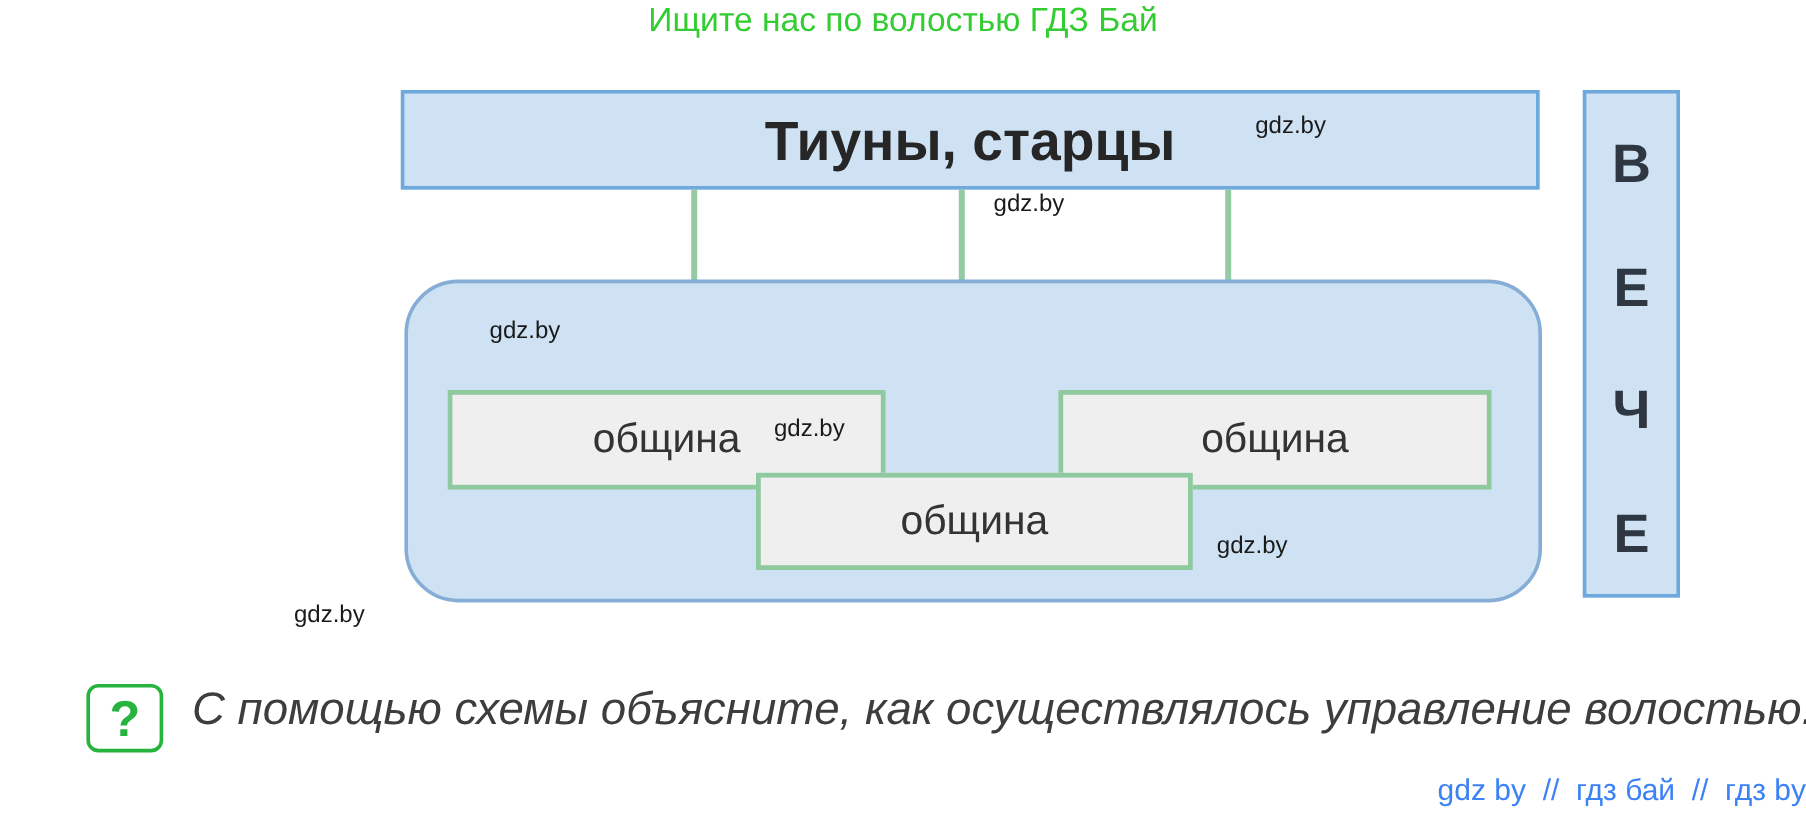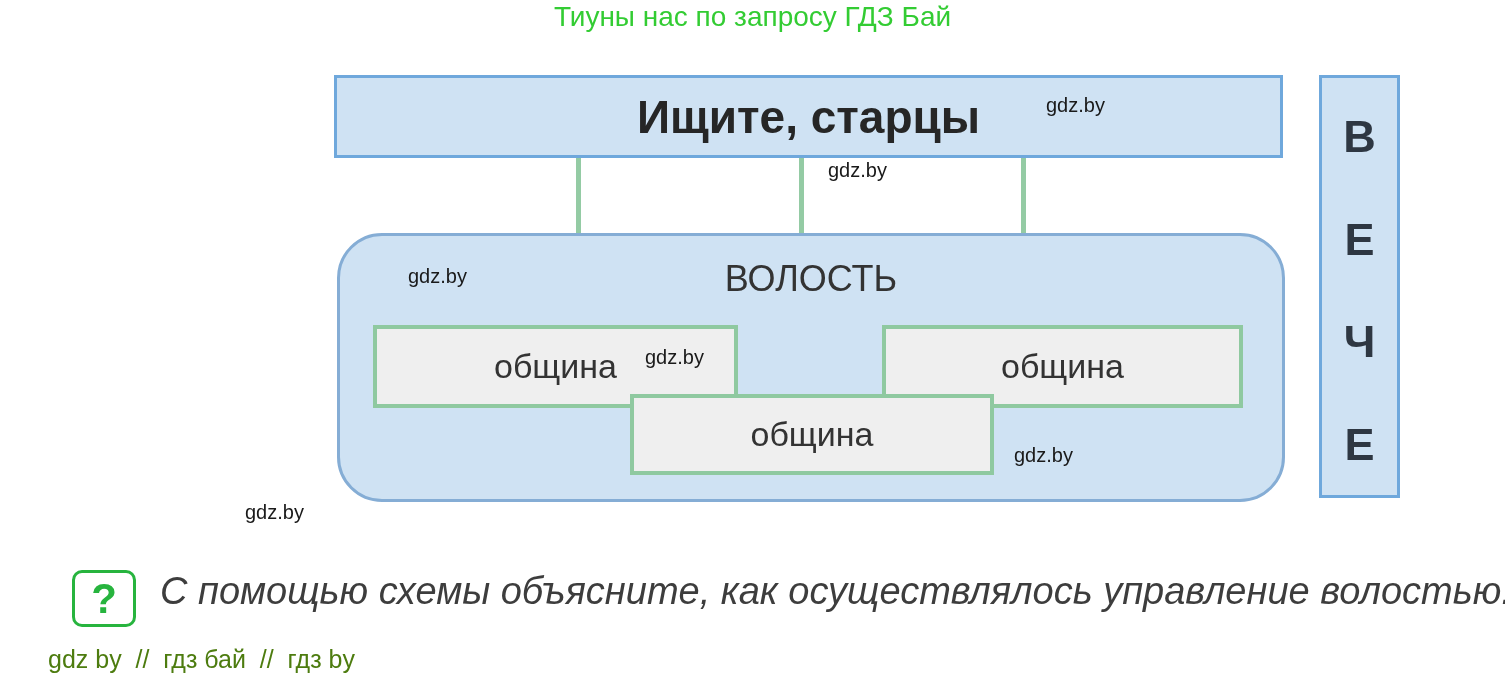--- a/index.html
+++ b/index.html
@@ -119,47 +119,46 @@
     left: 160px; top: 570px;
     width: 1330px;
     font-size: 38px;
     font-style: italic;
     color: #3d3d3d;
     white-space: nowrap;
   }
   .footer-text {
     position: absolute;
     top: 645px; left: 0; width: 100%;
-    text-align: left;
+    text-align: right;
     font-size: 25px;
-    color: #4d7c0f;
+    color: #3b82f6;
     white-space: pre;
     padding-left: 48px;
   }
 </style>
 </head>
 <body>
 
 <div class="canvas">
 
-  <div class="header-text">Тиуны нас по запросу ГДЗ Бай</div>
+  <div class="header-text">Ищите нас по волостью ГДЗ Бай</div>
 
   <div class="top-box">
-    <span class="top-box-label">Ищите, старцы</span>
+    <span class="top-box-label">Тиуны, старцы</span>
     <span class="wm wm-topbox">gdz.by</span>
   </div>
 
   <div class="connector c1"></div>
   <div class="connector c2"></div>
   <div class="connector c3"></div>
   <span class="wm wm-connector">gdz.by</span>
 
   <div class="volost-box">
     <span class="wm wm-volost">gdz.by</span>
-    <div class="volost-label">ВОЛОСТЬ</div>
   </div>
 
   <div class="community community-left">
     <span class="community-label">община</span>
     <span class="wm wm-community">gdz.by</span>
   </div>
 
   <div class="community community-right">
     <span class="community-label">община</span>
   </div>

